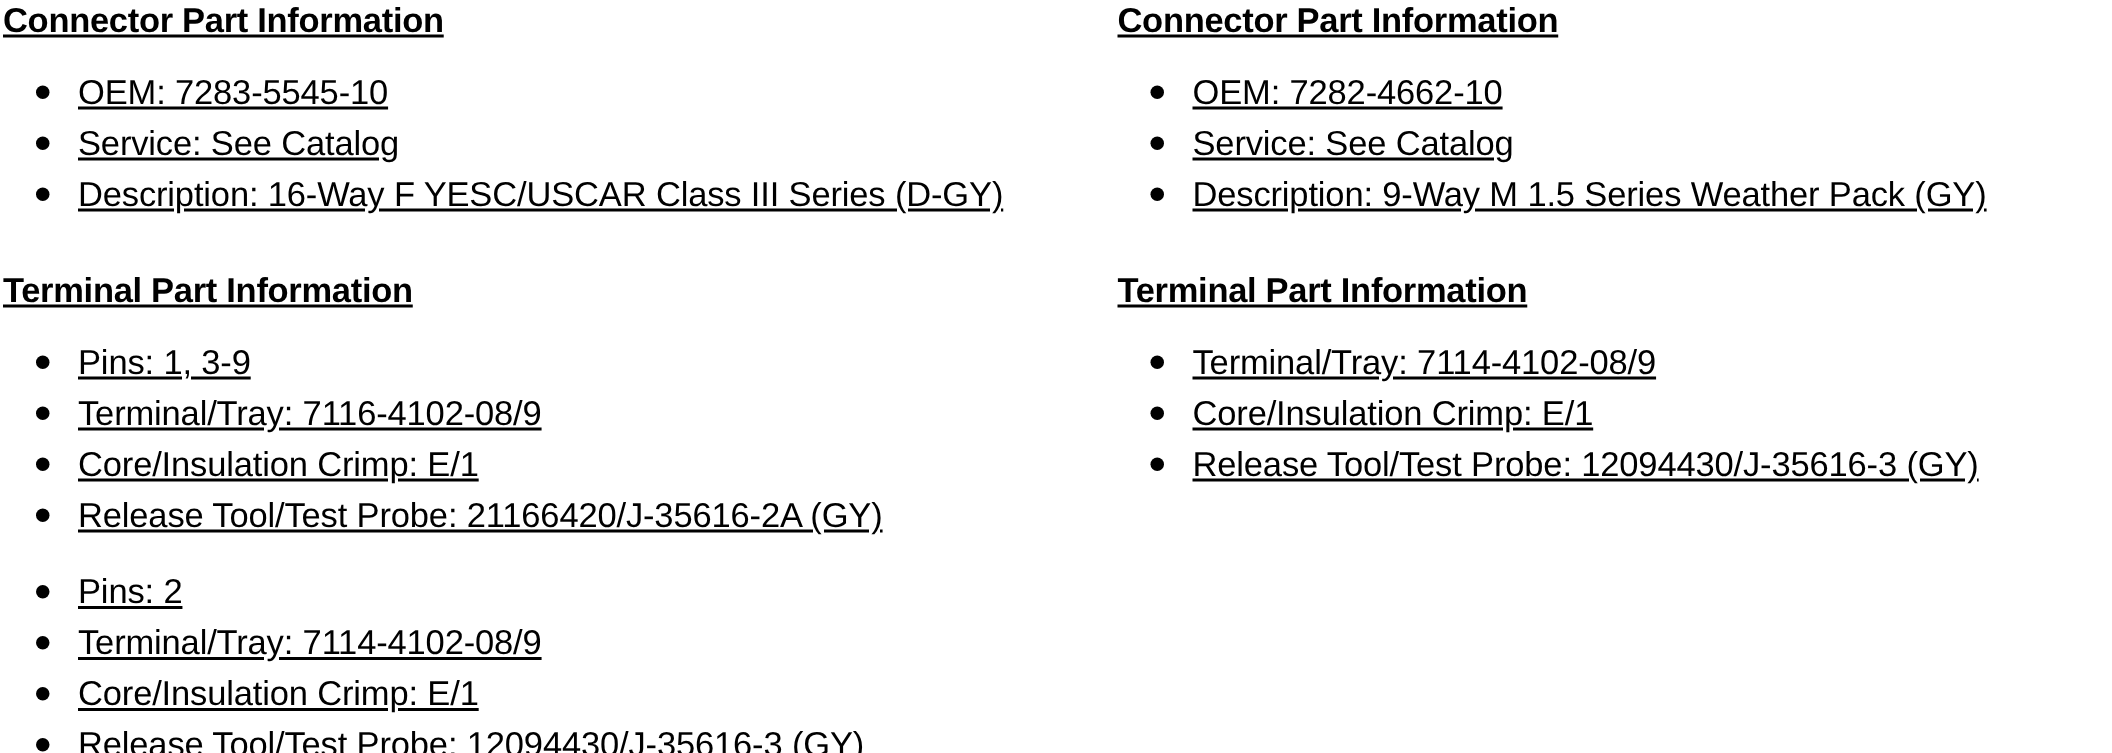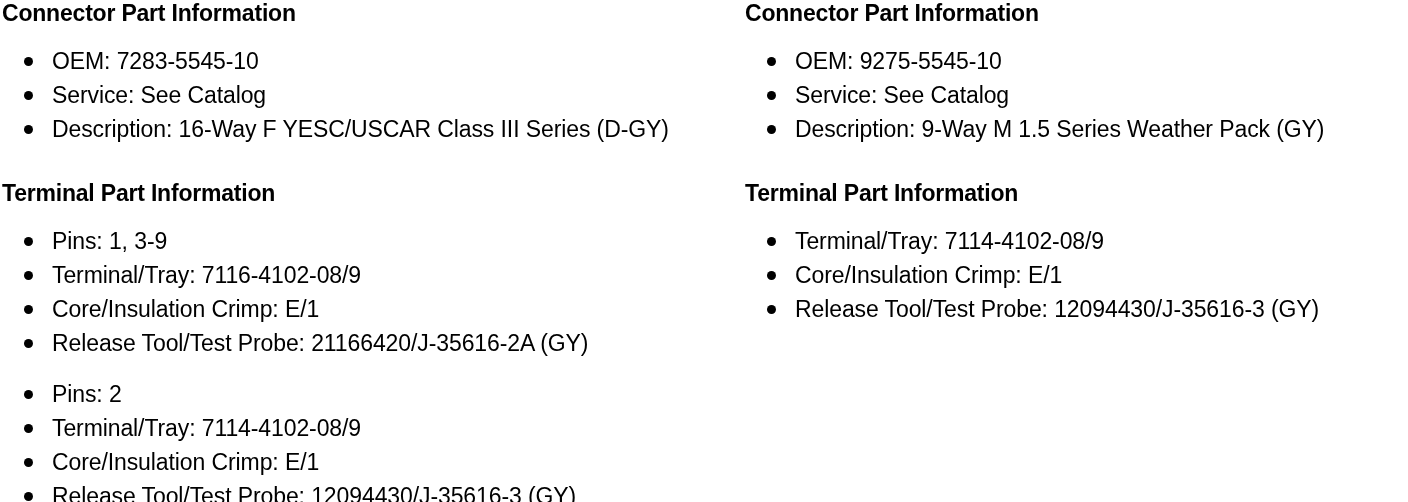--- a/index.html
+++ b/index.html
@@ -21,20 +21,21 @@
     position: absolute;
     inset: 0;
     display: flex;
     flex-direction: row;
     align-items: flex-start;
   }
 
   .column {
     position: relative;
     height: 498px;
+    text-decoration: underline;
   }
   .column.left  { width: 740px; padding-left: 2px; box-sizing: border-box; }
   .column.right { width: 668px; padding-left: 5px; box-sizing: border-box; }
 
   .section-heading {
     font-family: "Liberation Sans", sans-serif;
     font-weight: bold;
     font-size: 23px;
     line-height: 26px;
     letter-spacing: -0.2px;
@@ -156,21 +157,21 @@
 
   <div class="column right">
 
     <div class="section-heading heading-connector">Connector Part Information</div>
 
     <div class="gap-after-heading"></div>
 
     <ul class="bullets">
       <li>
         <span class="bullet-dot"></span>
-        <span class="bullet-text">OEM: 9275-5545-10</span>
+        <span class="bullet-text">OEM: 7282-4662-10</span>
       </li>
       <li>
         <span class="bullet-dot"></span>
         <span class="bullet-text">Service: See Catalog</span>
       </li>
       <li>
         <span class="bullet-dot"></span>
         <span class="bullet-text">Description: 9-Way M 1.5 Series Weather Pack (GY)</span>
       </li>
     </ul>

